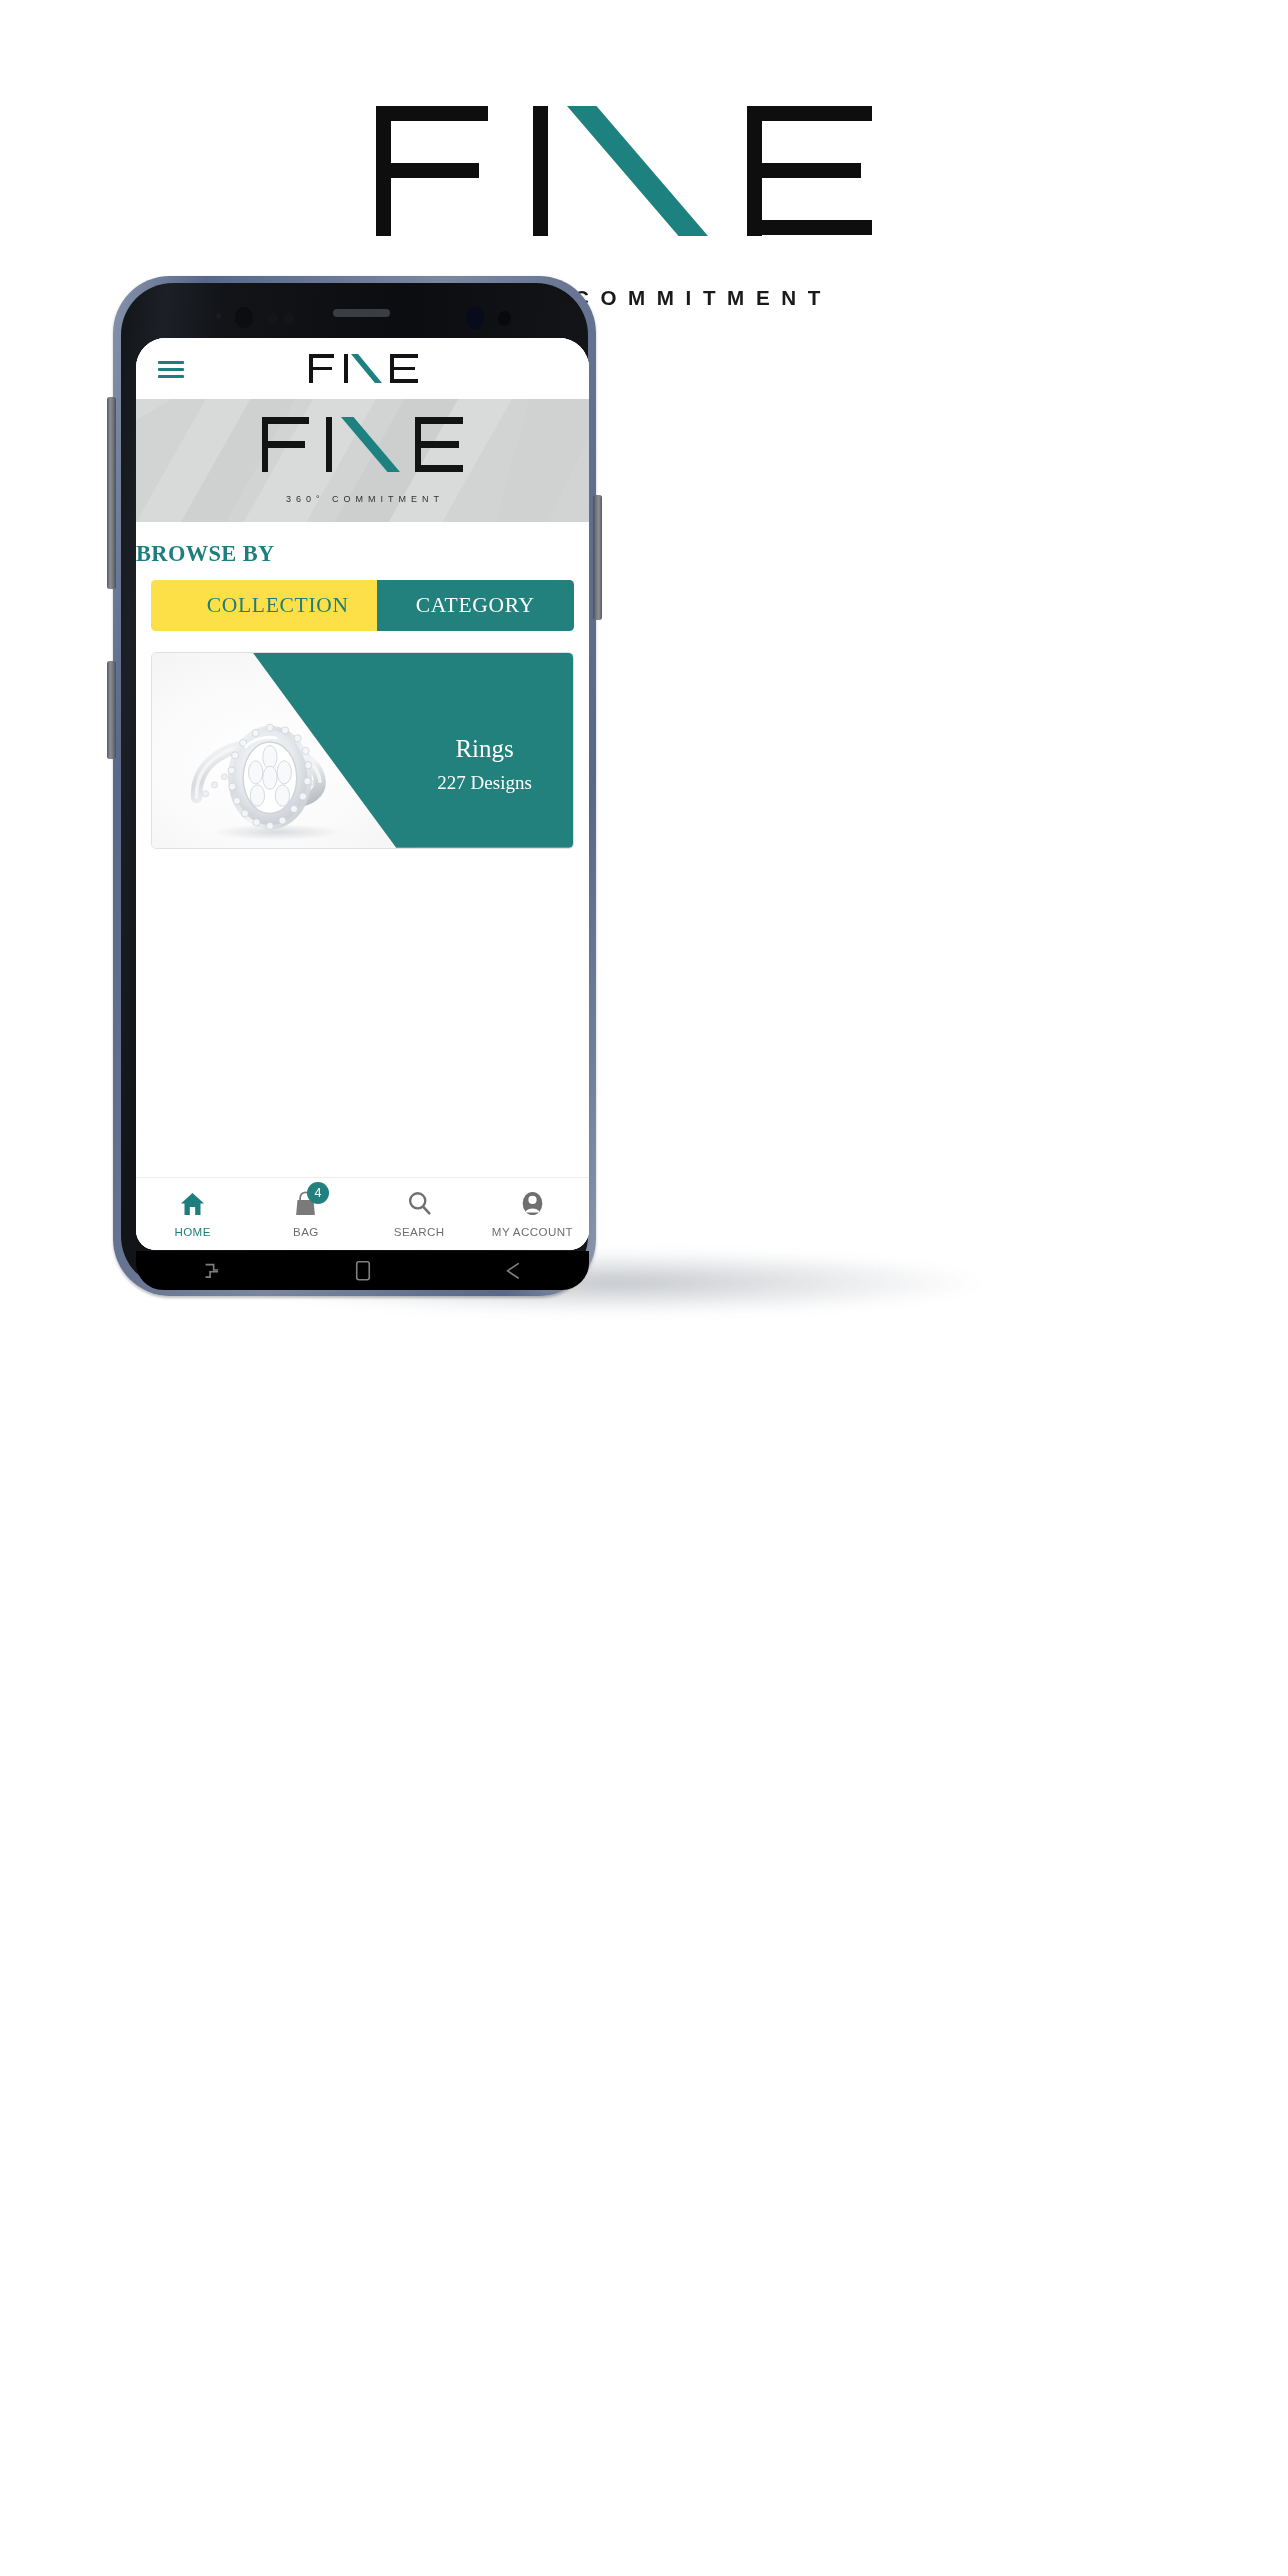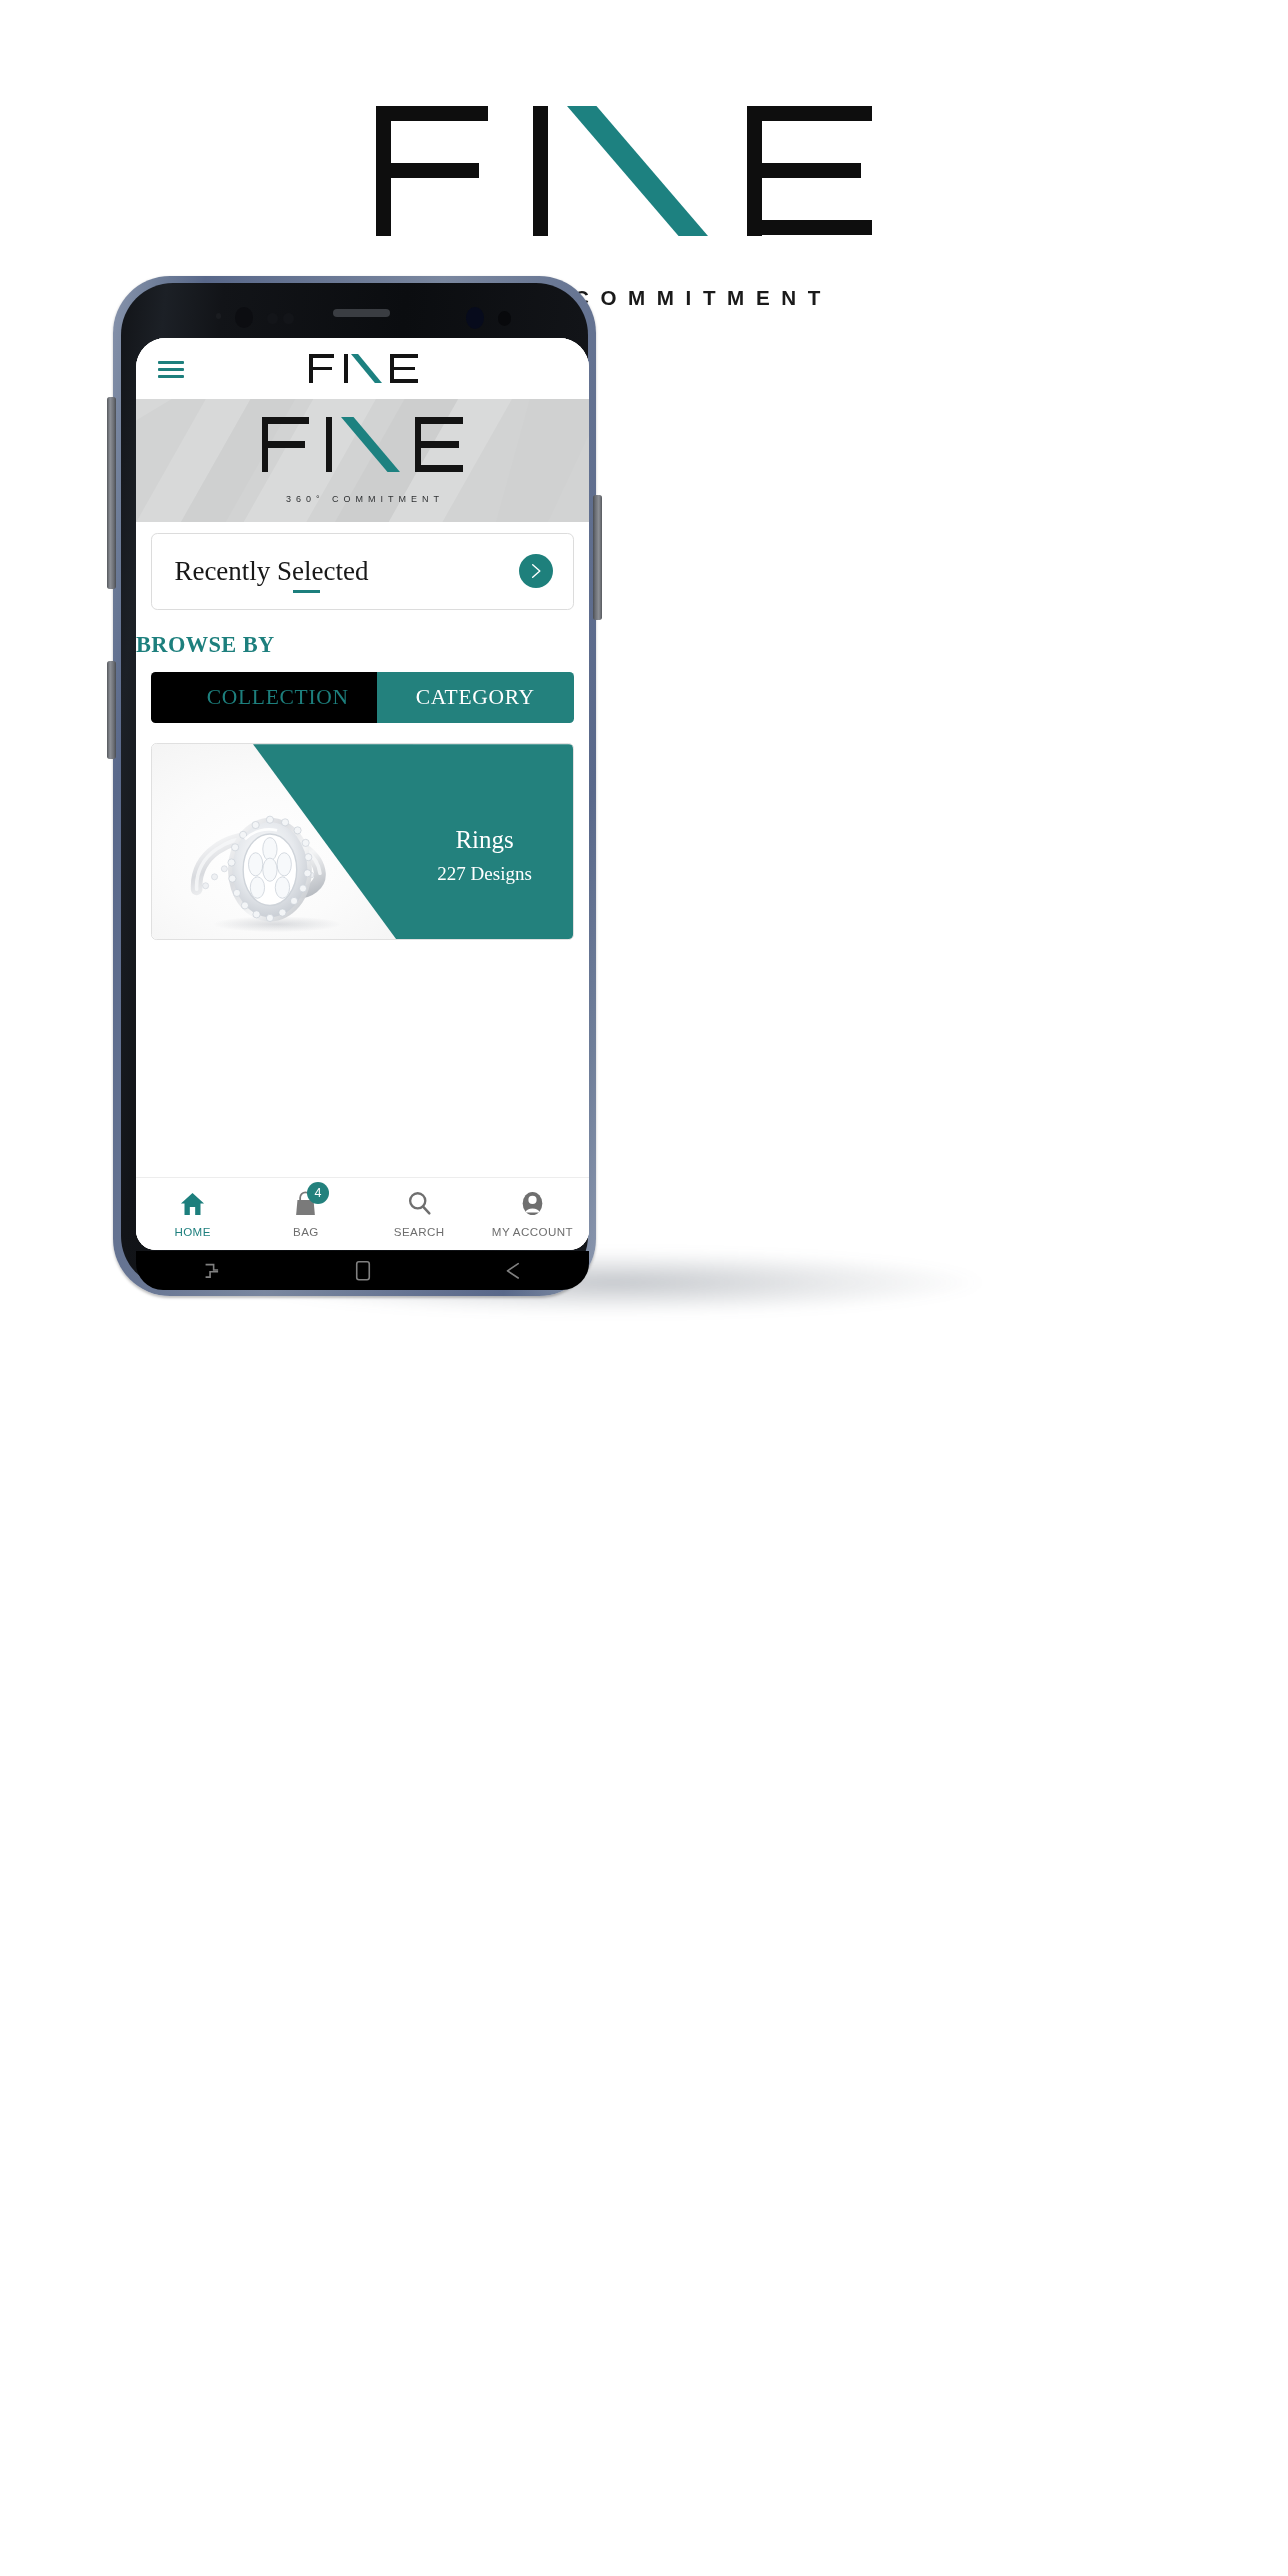--- a/index.html
+++ b/index.html
@@ -312,21 +312,21 @@
   .toggle-btn {
     flex: 1;
     display: flex;
     align-items: center;
     justify-content: center;
     font-family: "Liberation Serif", serif;
     font-size: 21.5px;
     letter-spacing: 0.7px;
     cursor: pointer;
   }
-  .toggle-btn.inactive { background: #000000; color: #1d7f7d; padding-left: 28px; }
+  .toggle-btn.inactive { background: #fde047; color: #1d7f7d; padding-left: 28px; }
   .toggle-btn.active   { background: #23817d; color: #ffffff; }
 
   
   .product-card {
     position: relative;
     margin: 20.6px 15px 0 15px;
     height: 197px;
     border: 0.9px solid #e0e0e0;
     border-radius: 5.4px;
     overflow: hidden;
@@ -535,31 +535,20 @@
                     <div class="bar e-m"></div>
                     <div class="bar e-b"></div>
                 </div>
                 <div class="hero-tagline">360° COMMITMENT</div>
               </div>
             </div>
 
             <div class="menu-list">
 
 
-              <div class="menu-card">
-                <div class="menu-label">
-                  <span>Recently Selected</span>
-                  <span class="uline" style="left:119px;width:27px;"></span>
-                </div>
-                <div class="menu-chevron">
-                  <svg width="12.5" height="16" viewBox="0 0 14 18">
-                      <polyline points="3,2 11,9 3,16" fill="none" stroke="#ffffff" stroke-width="1.6" stroke-linecap="round" stroke-linejoin="round"></polyline>
-                    </svg>
-                </div>
-              </div>
 
 
             </div>
 
             <div class="browse-title">BROWSE BY</div>
 
             <div class="toggle-row">
               <div class="toggle-btn inactive">COLLECTION</div>
               <div class="toggle-btn active">CATEGORY</div>
             </div>

